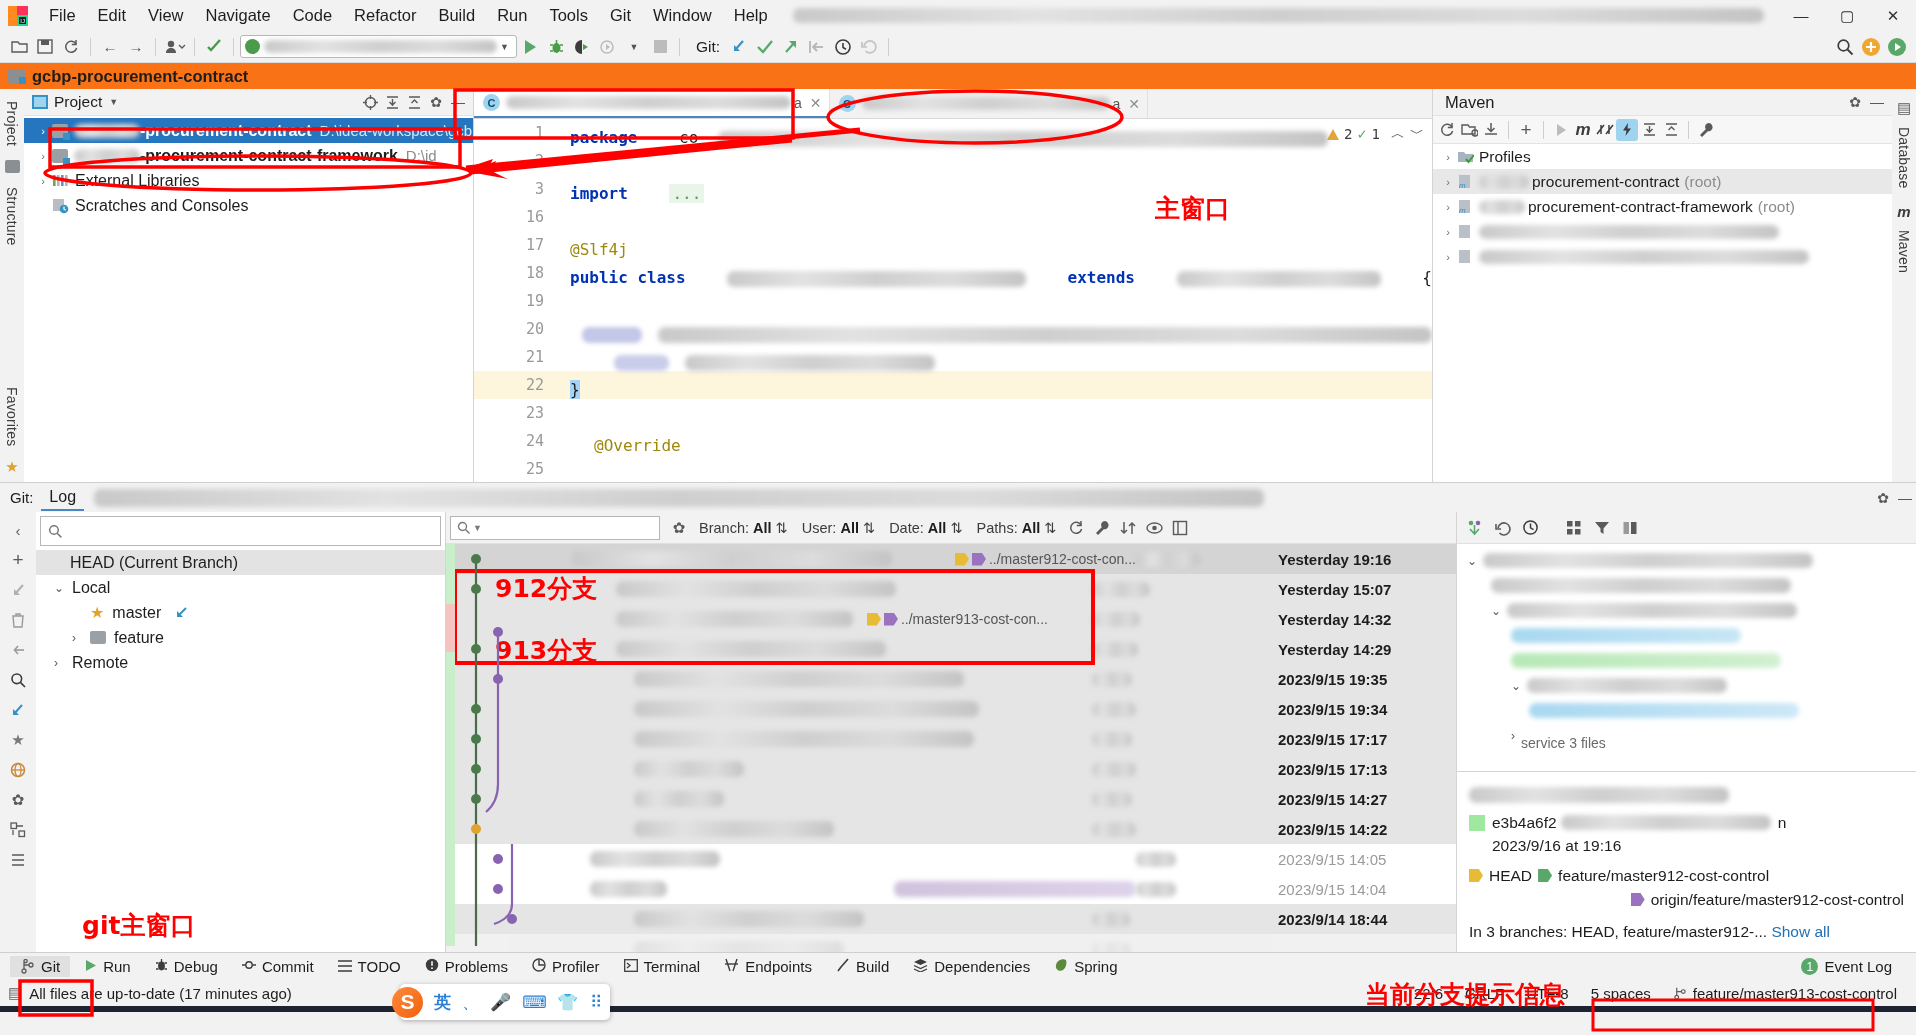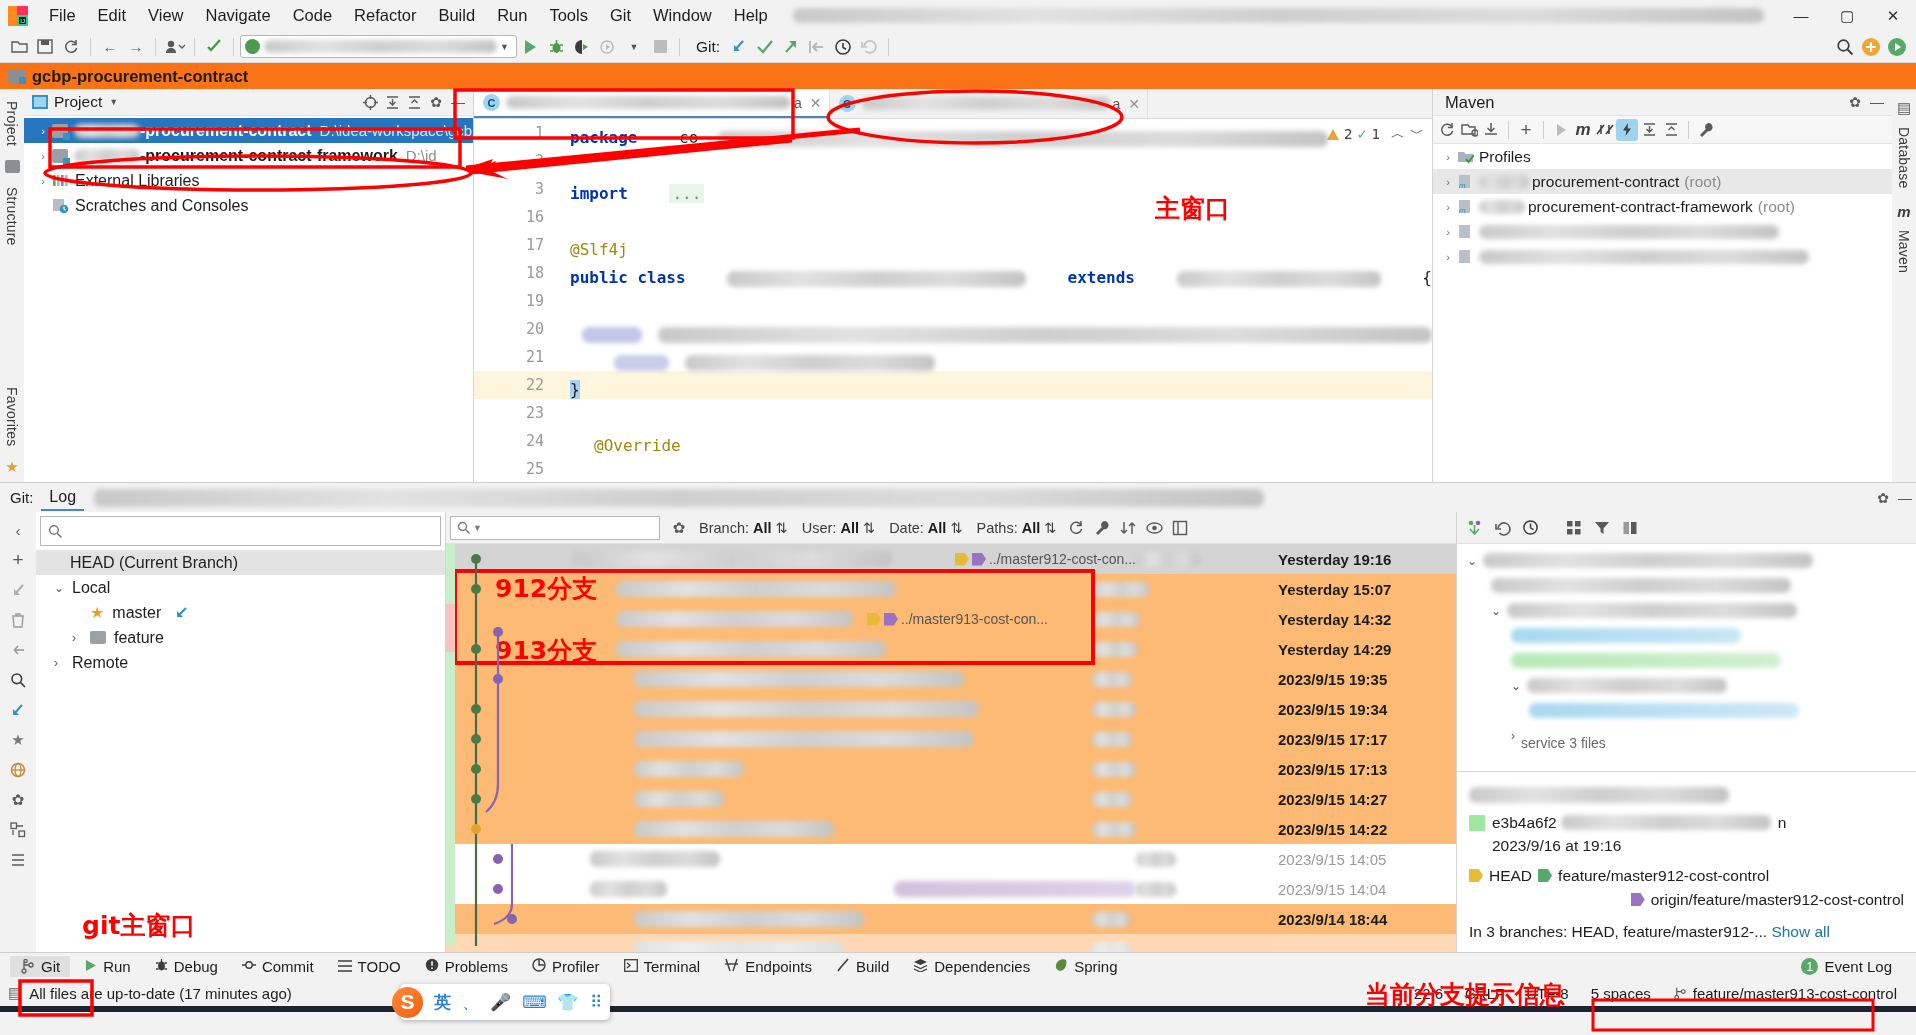--- a/index.html
+++ b/index.html
@@ -105,21 +105,21 @@
   .btrow{height:25px;display:flex;align-items:center;padding-left:18px;font-size:16px;}
   .btrow.sel{background:#e3e3e3;}
   #loglist{flex:1;display:flex;flex-direction:column;min-width:0;}
   .logfilters{height:32px;display:flex;align-items:center;gap:0px;padding:0 4px;background:#f2f2f2;border-bottom:1px solid #e0e0e0;}
   .fsearch{width:210px;height:24px;border:1px solid #b7b7b7;background:#fff;display:flex;align-items:center;padding:0 6px;color:#8c8c8c;font-size:14px;margin-right:6px;}
   .fitem{font-size:14.5px;color:#3c3c3c;padding:0 7px;white-space:nowrap;}
   .fitem b{font-weight:bold;color:#1d1d1d;}
   .fico{width:26px;height:26px;display:flex;align-items:center;justify-content:center;color:#5a5a5a;font-size:15px;}
   .commits{flex:1;overflow:hidden;position:relative;}
   .crow{height:30px;display:flex;align-items:center;position:relative;font-size:15px;}
-  .crow.hl{background:#fdba74;gap:44px;}
+  .crow.hl{background:#e5e5e5;gap:44px;}
   .crow.sel{background:#d4d4d4;}
   .crow.white{background:#fff;}
   .cgraphcell{width:120px;height:30px;position:relative;flex:0 0 auto;}
   .csubject{flex:1;min-width:0;display:flex;align-items:center;padding-left:6px;gap:7px;}
   .cauthor{width:130px;display:flex;align-items:center;}
   .cdate{width:190px;text-align:left;font-weight:bold;padding-left:12px;white-space:nowrap;}
   .cdate.dim{font-weight:normal;color:#9a9a9a;}
   .reftag{display:flex;align-items:center;gap:3px;font-size:14px;color:#555;white-space:nowrap;}
   .tagico{width:14px;height:13px;background:#e7bb36;clip-path:polygon(0 0,70% 0,100% 50%,70% 100%,0 100%);}
   .tagico.p{background:#9a72c0;}

